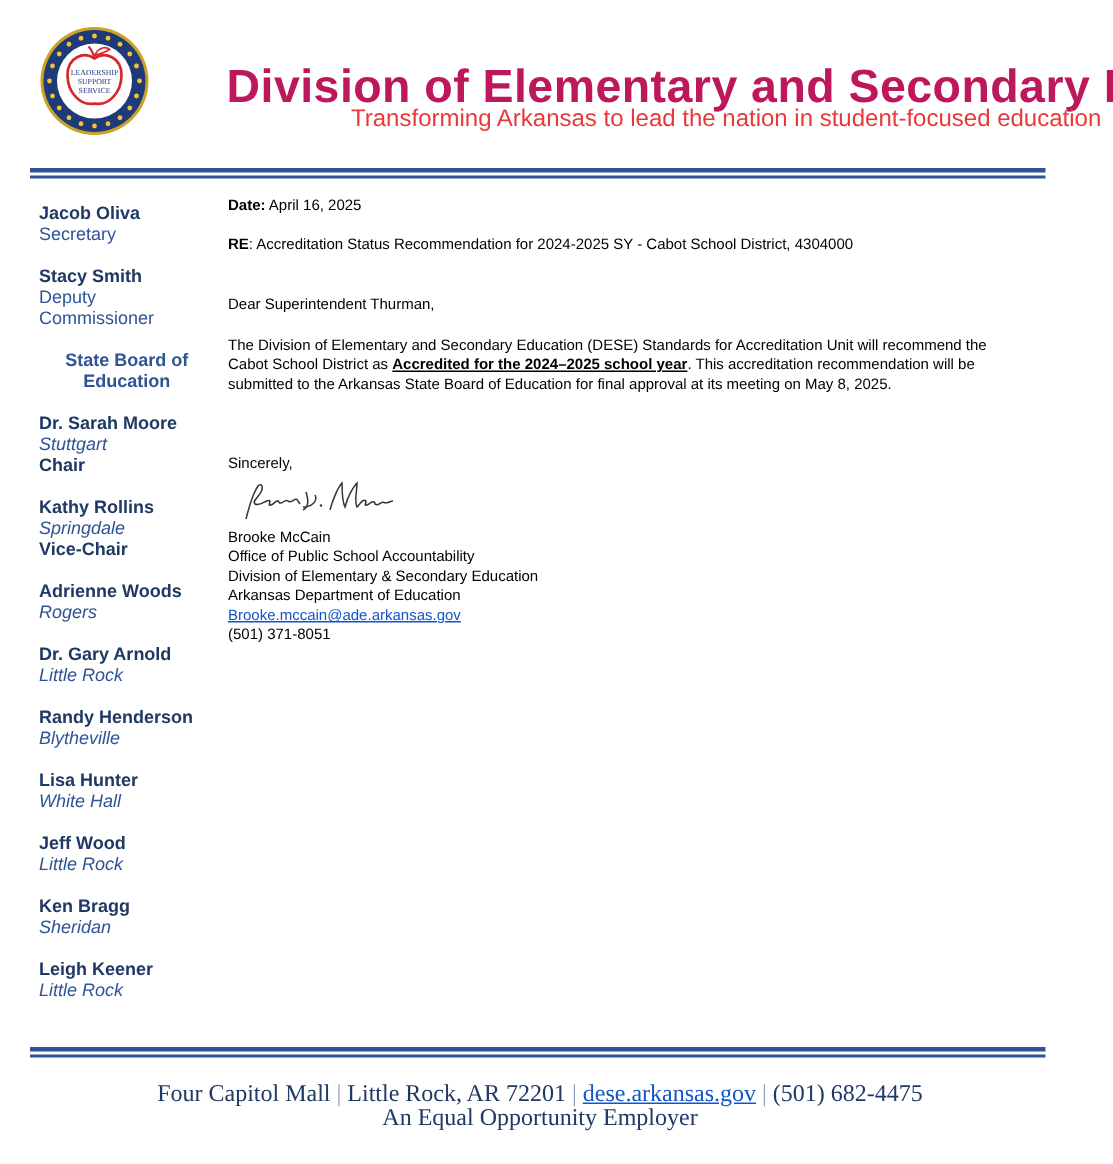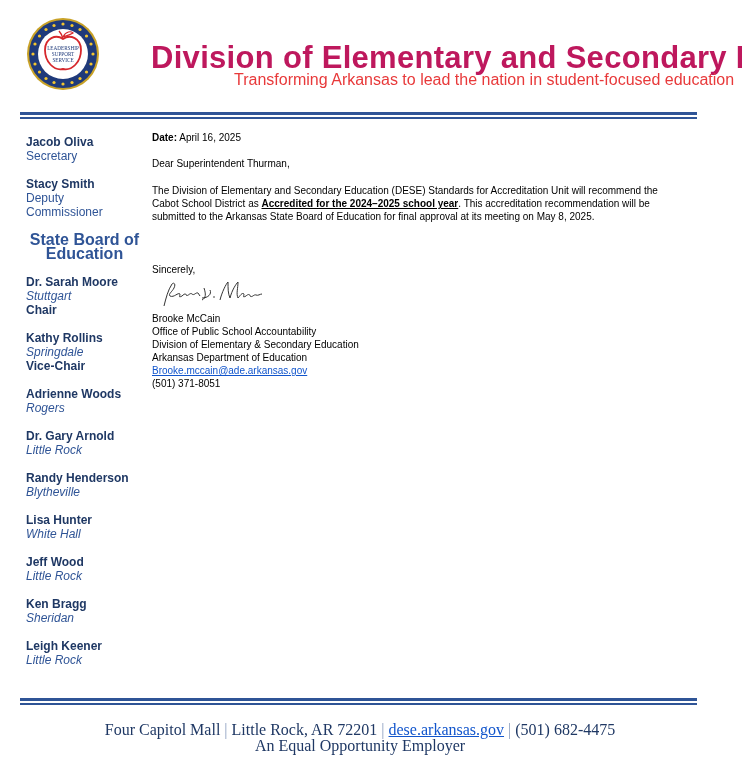--- a/index.html
+++ b/index.html
@@ -13,21 +13,21 @@
     .rule .l2 { height: 2px; background: #2f5496; }
     .rule-top { top: 112px; }
     .rule-bottom { top: 698px; }
 
     .sidebar { position: absolute; left: 26px; top: 135px; width: 115px; font-size: 12px; color: #1f3864; line-height: 14px; }
     .sb-block { margin-bottom: 14px; }
     .sb-name { font-weight: bold; color: #1f3864; }
     .sb-role { color: #2f5496; }
     .sb-city { font-style: italic; color: #2f5496; }
     .sb-title2 { font-weight: bold; color: #1f3864; }
-    .sb-heading { font-weight: bold; text-align: center; color: #2f5496; font-size: 16px; line-height: 14px; margin-bottom: 14px; padding-left: 2px; }
+    .sb-heading { font-weight: bold; text-align: center; color: #2f5496; font-size: 12px; line-height: 14px; margin-bottom: 14px; padding-left: 2px; }
 
     .main { position: absolute; left: 152px; top: 131px; width: 530px; font-size: 10px; color: #000; line-height: 13px; }
     .main p { margin: 0; }
     .date { margin-bottom: 13px !important; }
     .re { margin-bottom: 27px !important; }
     .salutation { margin-bottom: 14px !important; }
     .body-para { margin-bottom: 40px !important; }
     .em { font-weight: bold; text-decoration: underline; }
     .sig-img { width: 120px; height: 34px; display: block; margin: 0 0 2px 4px; }
     .sig-lines div { line-height: 13px; }
@@ -137,20 +137,21 @@
     <div class="sb-city">Sheridan</div>
   </div>
   <div class="sb-block">
     <div class="sb-name">Leigh Keener</div>
     <div class="sb-city">Little Rock</div>
   </div>
 </div>
 
 <div class="main">
   <p class="date"><b>Date:</b><span> April 16, 2025</span></p>
+  <p class="re"><b>RE</b><span>: Accreditation Status Recommendation for 2024-2025 SY - Cabot School District, 4304000</span></p>
   <p class="salutation">Dear Superintendent Thurman,</p>
   <p class="body-para"><span>The Division of Elementary and Secondary Education (DESE) Standards for Accreditation Unit will recommend the Cabot School District as </span><span class="em">Accredited for the 2024–2025 school year</span><span>. This accreditation recommendation will be submitted to the Arkansas State Board of Education for final approval at its meeting on May 8, 2025.</span></p>
   <p>Sincerely,</p>
   <svg class="sig-img" viewBox="0 0 120 34">
     <path d="M8 30 C10 22 12 14 16 8 C18 6 20 8 18 12 C16 16 12 18 14 20 C18 22 22 16 24 18 C24 20 22 22 26 20 C28 18 30 17 30 19 C32 21 34 16 36 18 C38 20 40 16 42 17 L44 20" fill="none" stroke="#333" stroke-width="1"></path>
     <path d="M48 12 C50 18 50 22 46 24 M46 22 C52 22 56 18 54 14" fill="none" stroke="#333" stroke-width="1"></path>
     <circle cx="58" cy="21" r="0.8" fill="#333"></circle>
     <path d="M64 24 C66 16 70 8 72 6 C72 12 72 18 74 22 C76 14 80 8 82 6 C82 12 80 18 82 22 C84 20 86 16 88 18 C88 20 86 22 90 20 C92 18 94 18 94 20 C96 22 98 18 100 19 C102 20 104 18 106 18" fill="none" stroke="#333" stroke-width="1"></path>
   </svg>
   <div class="sig-lines">

